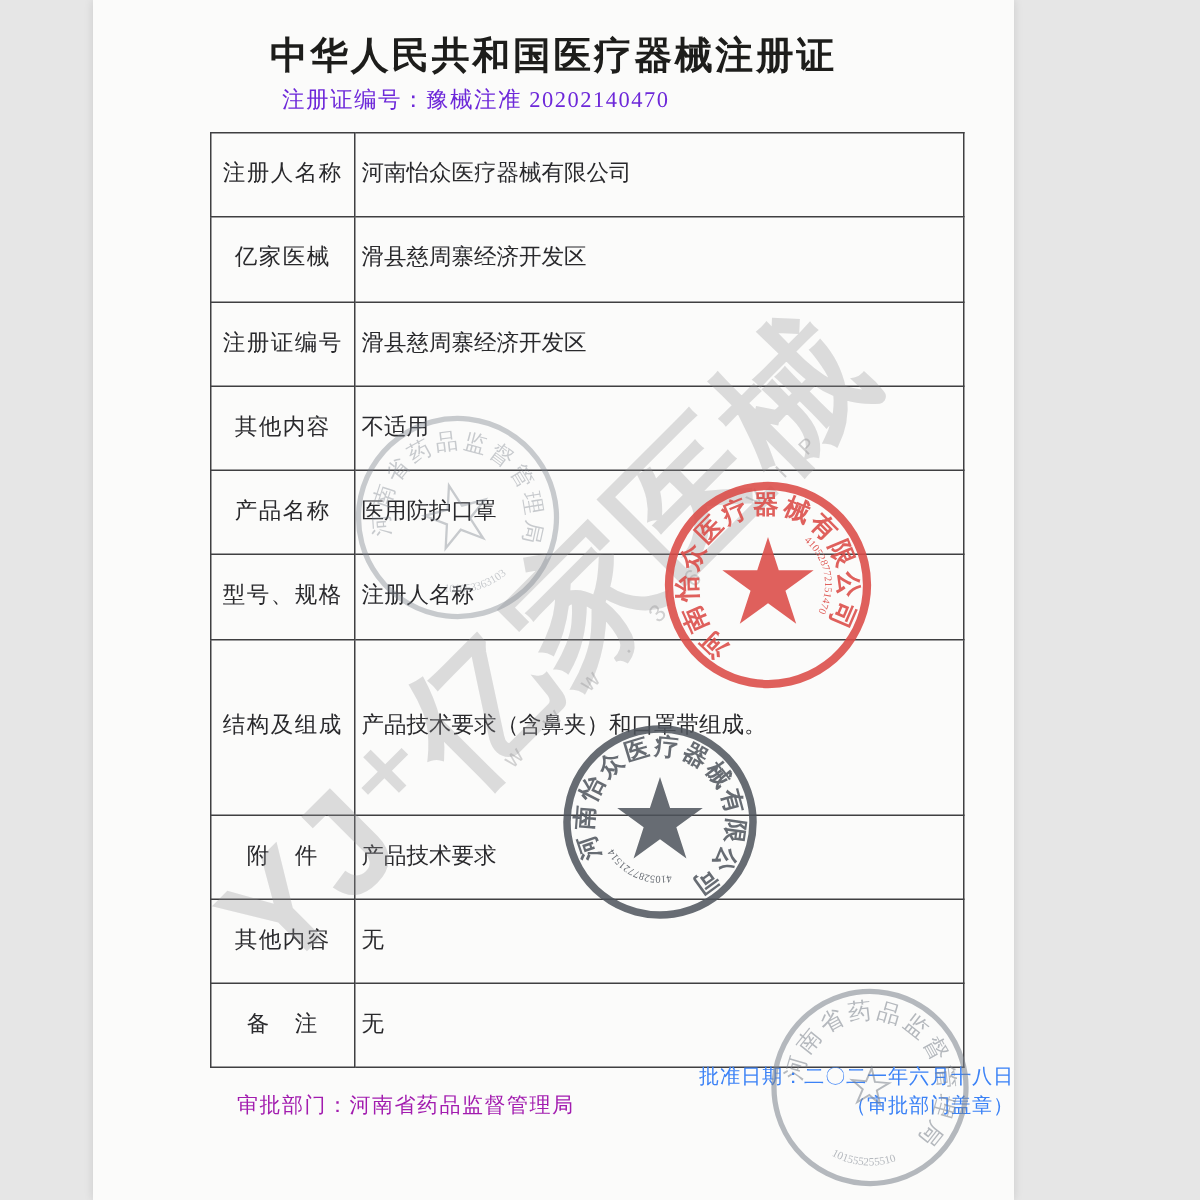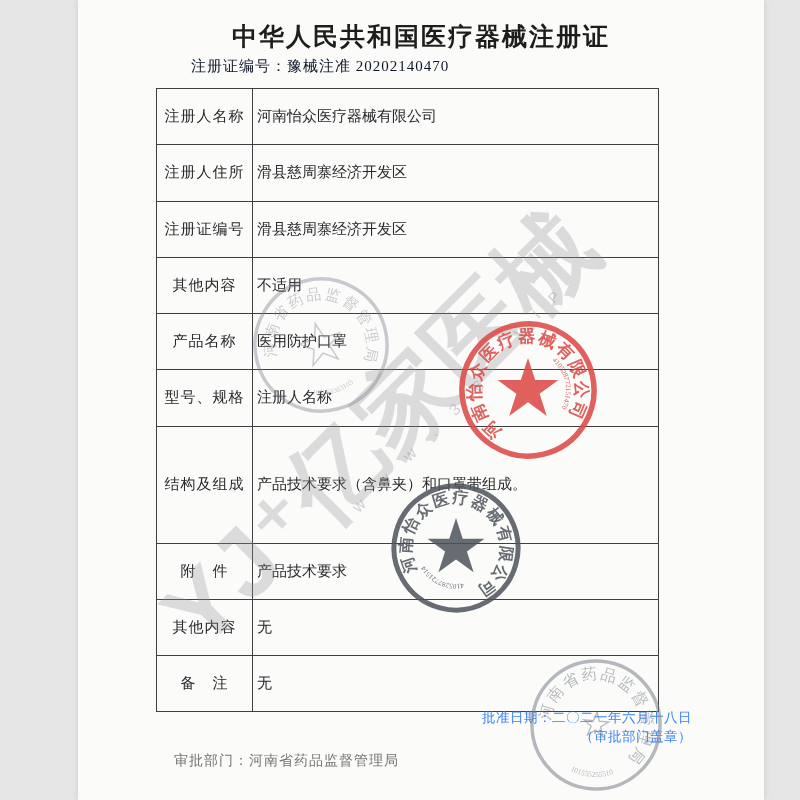--- a/index.html
+++ b/index.html
@@ -3,44 +3,44 @@
 <meta charset="utf-8">
 <style>
   html,body{margin:0;padding:0;}
   body{
     width:800px;height:800px;position:relative;overflow:hidden;
     background:#e6e6e6;
     font-family:"Liberation Serif","DejaVu Serif",serif;
     color:#2b2b28;
   }
   .page{
-    position:absolute;left:62px;top:0;width:686px;height:800px;
-    background:#fbfbfa;box-shadow:0 0 6px rgba(0,0,0,0.12);margin-left:16px;
+    position:absolute;left:62px;top:0;width:614px;height:800px;
+    background:#fbfbfa;box-shadow:0 0 6px rgba(0,0,0,0.12);
   }
   .title{
     position:absolute;top:20px;left:0;width:100%;
     text-align:center;font-size:25px;font-weight:700;letter-spacing:2px;color:#1d1d1b;
   }
   .regline{
-    position:absolute;top:57px;left:113px;font-size:15px;color:#0f172a;letter-spacing:1px;text-align:center;
+    position:absolute;top:57px;left:126px;font-size:15px;color:#6d28d9;letter-spacing:1px;text-align:center;
   }
   table.doc-table{
     position:absolute;left:78px;top:88px;width:503px;height:618px;
     border-collapse:collapse;table-layout:fixed;
   }
   table.doc-table td{
     border:1.6px solid #3f3f41;font-size:15px;color:#29292c;
     padding:16px 4px;line-height:1.55;
   }
   td.lbl{width:87px;text-align:center;letter-spacing:1px;}
   td.val{padding-left:12px;padding-right:10px;}
   tr.r0{height:40px}tr.r1{height:44px}tr.r2{height:41px}tr.r3{height:47px}
   tr.r4{height:38px}tr.r5{height:44px}tr.r6{height:46px}tr.r7{height:117px}
   tr.r8{height:75px}tr.r9{height:43px}tr.r10{height:44px}tr.r11{height:39px}
-  .footer-left{position:absolute;left:96px;top:752px;font-size:14px;letter-spacing:1px;color:#737373;}
+  .footer-left{position:absolute;left:96px;top:728px;font-size:14px;letter-spacing:1px;color:#a21caf;}
   .footer-right{position:absolute;left:404px;top:708px;font-size:13.5px;line-height:19px;color:#3b82f6;letter-spacing:0.5px;text-align:right;}
   .seal-note{padding-left:38px;}
   
   .wm{position:absolute;pointer-events:none;white-space:nowrap;
       font-family:"Liberation Sans","DejaVu Sans",sans-serif;}
   .wm-main{
     left:303px;top:430px;font-size:96px;font-weight:700;
     color:rgba(145,145,148,0.30);letter-spacing:2px;
     transform:translate(-50%,-50%) rotate(-45deg);
   }
@@ -66,21 +66,21 @@
 
   <div class="regline"><span>注册证编号：</span><span>豫械注准 20202140470</span></div>
 
   <table class="doc-table">
     <tbody>
         <tr class="r0">
           <td class="lbl">注册人名称</td>
           <td class="val">河南怡众医疗器械有限公司</td>
         </tr>
     <tr class="r1">
-          <td class="lbl">注册人住所</td>
+          <td class="lbl">亿家医械</td>
           <td class="val">滑县慈周寨经济开发区</td>
         </tr>
     <tr class="r2">
           <td class="lbl">注册证编号</td>
           <td class="val">滑县慈周寨经济开发区</td>
         </tr>
     <tr class="r4">
           <td class="lbl">其他内容</td>
           <td class="val">不适用</td>
         </tr>

